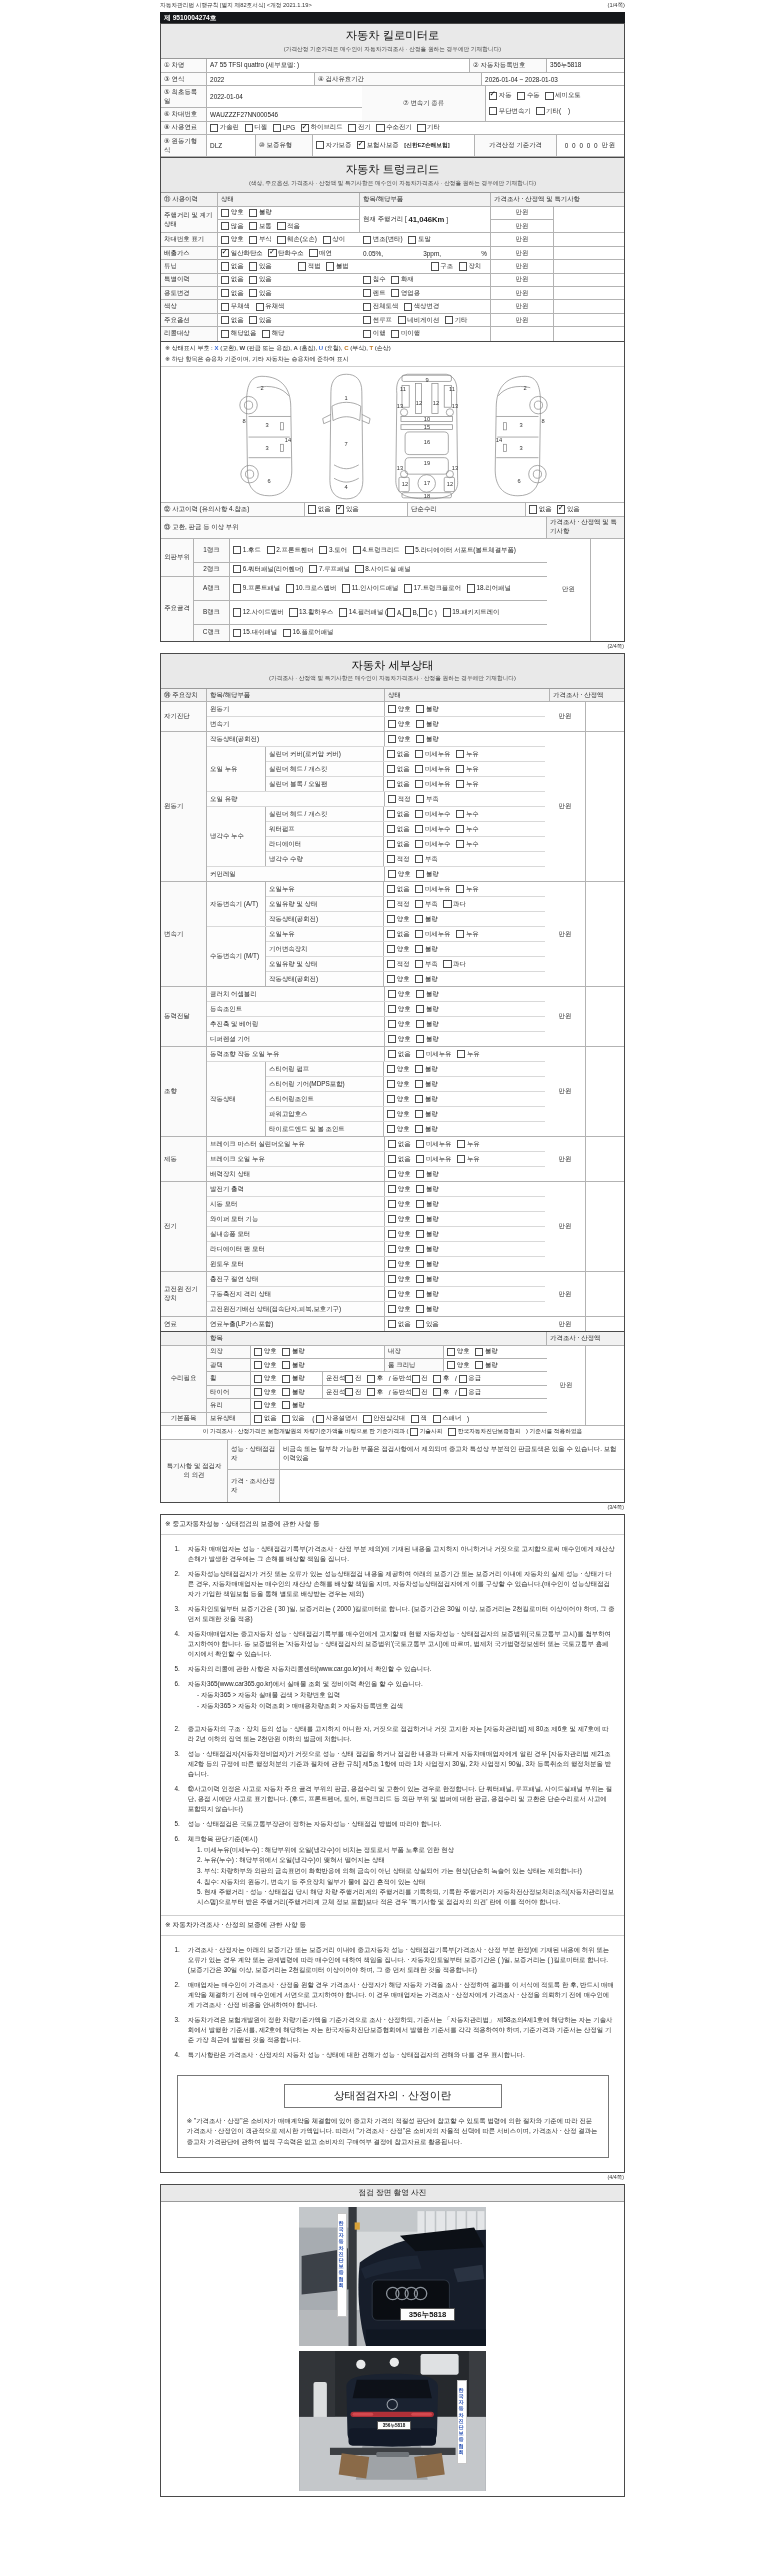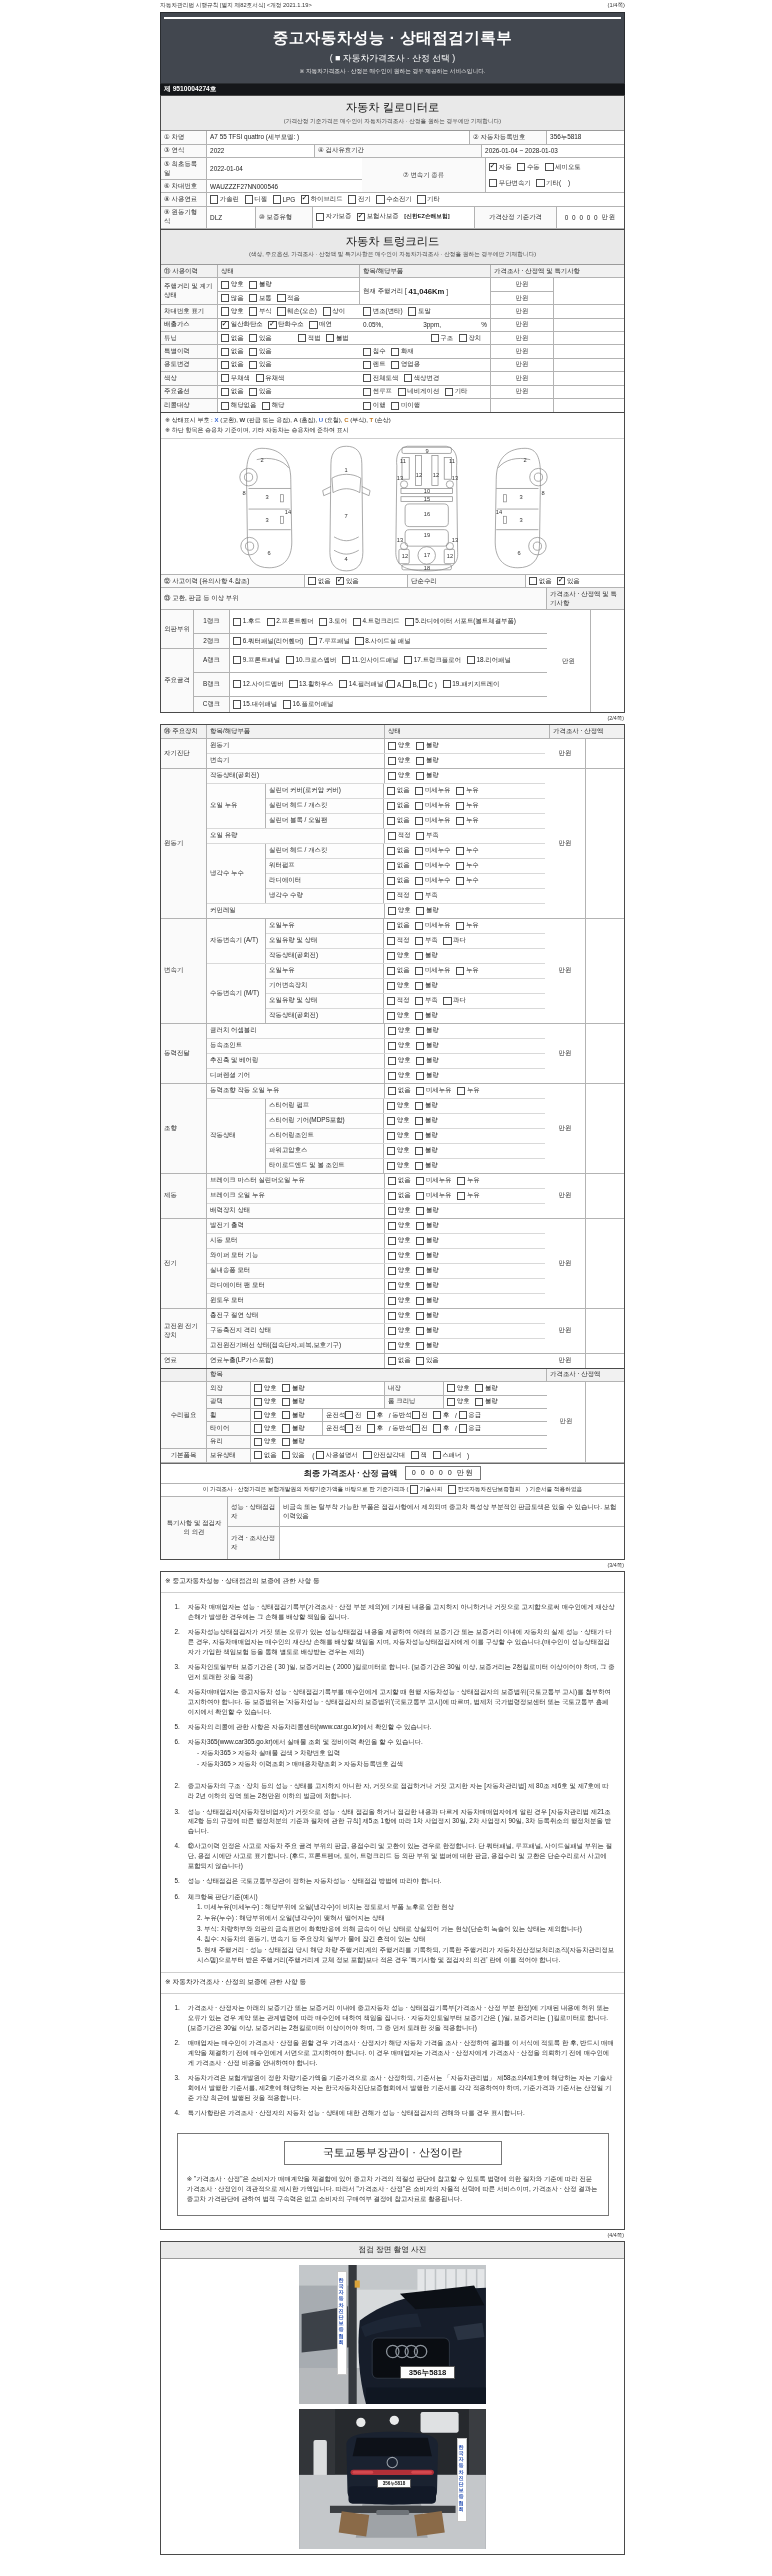--- a/index.html
+++ b/index.html
@@ -58,26 +58,20 @@
 </head>
 <body>
 
 <div class="content">
 
   <div class="toprefs">
     <span>자동차관리법 시행규칙 [별지 제82호서식] &lt;개정 2021.1.19&gt;</span>
     <span>(1/4쪽)</span>
   </div>
 
-  <div class="mainhead">
-    <div class="wline"></div>
-    <div class="t1">중고자동차성능 · 상태점검기록부</div>
-    <div class="t2">( ■ 자동차가격조사 · 산정 선택 )</div>
-    <div class="t3">※ 자동차가격조사 · 산정은 매수인이 원하는 경우 제공하는 서비스입니다.</div>
-  </div>
   <div class="docbar">제 9510004274호</div>
 
   <div class="sect">
     <div class="band">
       <div class="bt">자동차 킬로미터로</div>
       <div class="bs">(가격산정 기준가격은 매수인이 자동차가격조사 · 산정을 원하는 경우에만 기재합니다)</div>
     </div>
     <div class="frow">
       <div class="fc lab" style="width:46px">① 차명</div>
       <div class="fc" style="flex:1">A7 55 TFSI quattro (세부모델: )</div>
@@ -462,20 +456,24 @@
             </div>
           </div>
         </div>
       <div class="fc unit cen" style="width:44px;border-bottom:none">만원</div>
       <div class="fc" style="flex:1;border-bottom:none"></div>
     </div>
   </div>
   <div class="pagemark">(2/4쪽)</div>
 
   <div class="sect" style="margin-top:1px">
+    <div class="band">
+      <div class="bt">자동차 세부상태</div>
+      <div class="bs">(가격조사 · 산정액 및 특기사항은 매수인이 자동차가격조사 · 산정을 원하는 경우에만 기재합니다)</div>
+    </div>
     <div class="frow colhead">
       <div class="fc" style="width:46px;background:#f1f1f1">⑭ 주요장치</div>
       <div class="fc" style="width:178px;background:#f1f1f1">항목/해당부품</div>
       <div class="fc" style="width:165px;background:#f1f1f1">상태</div>
       <div class="fc" style="flex:1;background:#f1f1f1">가격조사 · 산정액</div>
     </div>
     <div id="detail-rows">
         <div class="dgroup">
           <div class="dcell ddev">자기진단</div>
           <div class="dmid">
@@ -973,28 +971,20 @@
           <div class="fc lab" style="width:44px">보유상태</div>
           <div class="fc" style="flex:1">
             <span><span class="opt"><span class="cb"></span>없음</span><span class="opt"><span class="cb"></span>있음</span></span>&nbsp;<span>(</span>&nbsp;<span><span class="opt"><span class="cb"></span>사용설명서</span><span class="opt"><span class="cb"></span>안전삼각대</span><span class="opt"><span class="cb"></span>잭</span><span class="opt"><span class="cb"></span>스패너</span></span><span>)</span>
           </div>
         </div>
       </div>
       <div class="fc unit cen" style="width:39px">만원</div>
       <div class="fc" style="flex:1"></div>
     </div>
 
-    <div class="frow" style="border-top:0.5px solid #6a6a6a">
-      <div class="fc cen" style="flex:1;border-right:none;padding:2.6px">
-        <b style="font-size:8.2px;margin-right:7.2px">최종 가격조사 · 산정 금액</b>
-        <span style="border:0.5px solid #777;padding:1px 6.2px;letter-spacing:1.5px;font-size:7.2px">
-          <span>0 0 0 0 0</span>&nbsp;<span>만원</span>
-        </span>
-      </div>
-    </div>
     <div class="frow">
       <div class="fc cen small" style="flex:1;border-right:none">
         <span>이 가격조사 · 산정가격은 보험개발원의 차량기준가액을 바탕으로 한 기준가격과 (</span>&nbsp;<span><span class="opt"><span class="cb"></span>기술사회</span><span class="opt"><span class="cb"></span>한국자동차진단보증협회</span></span><span>) 기준서를 적용하였음</span>
       </div>
     </div>
 
     <div class="frow">
       <div class="fc lab cen" style="width:67px;border-bottom:none">특기사항 및 점검자의 의견</div>
       <div style="flex:1;display:flex;flex-direction:column;">
         <div class="frow" style="min-height:30px">
@@ -1080,21 +1070,21 @@
         <div class="nitem">
           <span class="nnum">3.</span>
           <span class="ntext">자동차가격은 보험개발원이 정한 차량기준가액을 기준가격으로 조사 · 산정하되, 기준서는 「자동차관리법」 제58조의4제1호에 해당하는 자는 기술사회에서 발행한 기준서를, 제2호에 해당하는 자는 한국자동차진단보증협회에서 발행한 기준서를 각각 적용하여야 하며, 기준가격과 기준서는 산정일 기준 가장 최근에 발행된 것을 적용합니다.</span>
         </div>
         <div class="nitem">
           <span class="nnum">4.</span>
           <span class="ntext">특기사항란은 가격조사 · 산정자의 자동차 성능 · 상태에 대한 견해가 성능 · 상태점검자의 견해와 다를 경우 표시합니다.</span>
         </div>
       </div>
     <div style="margin:8.2px 15.5px 13.4px 15.5px;border:0.5px solid #777;padding:0 0 7.2px 0;">
-      <div style="width:216px;margin:7.2px auto 5.2px auto;border:0.5px solid #777;text-align:center;font-size:10.8px;padding:4.1px 0;">국토교통부장관이 · 산정이란</div>
+      <div style="width:216px;margin:7.2px auto 5.2px auto;border:0.5px solid #777;text-align:center;font-size:10.8px;padding:4.1px 0;">상태점검자의 · 산정이란</div>
       <div style="padding:3.1px 9.3px;font-size:6.4px;line-height:1.6;">※ "가격조사 · 산정"은 소비자가 매매계약을 체결함에 있어 중고차 가격의 적절성 판단에 참고할 수 있도록 법령에 의한 절차와 기준에 따라 전문 가격조사 · 산정인이 객관적으로 제시한 가액입니다. 따라서 "가격조사 · 산정"은 소비자의 자율적 선택에 따른 서비스이며, 가격조사 · 산정 결과는 중고차 가격판단에 관하여 법적 구속력은 없고 소비자의 구매여부 결정에 참고자료로 활용됩니다.</div>
     </div>
   </div>
   <div class="pagemark">(4/4쪽)</div>
 
   <div class="sect" style="margin-top:1px">
     <div class="band" style="padding:3.1px 0">
       <div style="font-size:7.7px">점검 장면 촬영 사진</div>
     </div>
     <div style="padding:5.2px 0;display:flex;flex-direction:column;align-items:center;gap:5.2px;background:#fff;">

